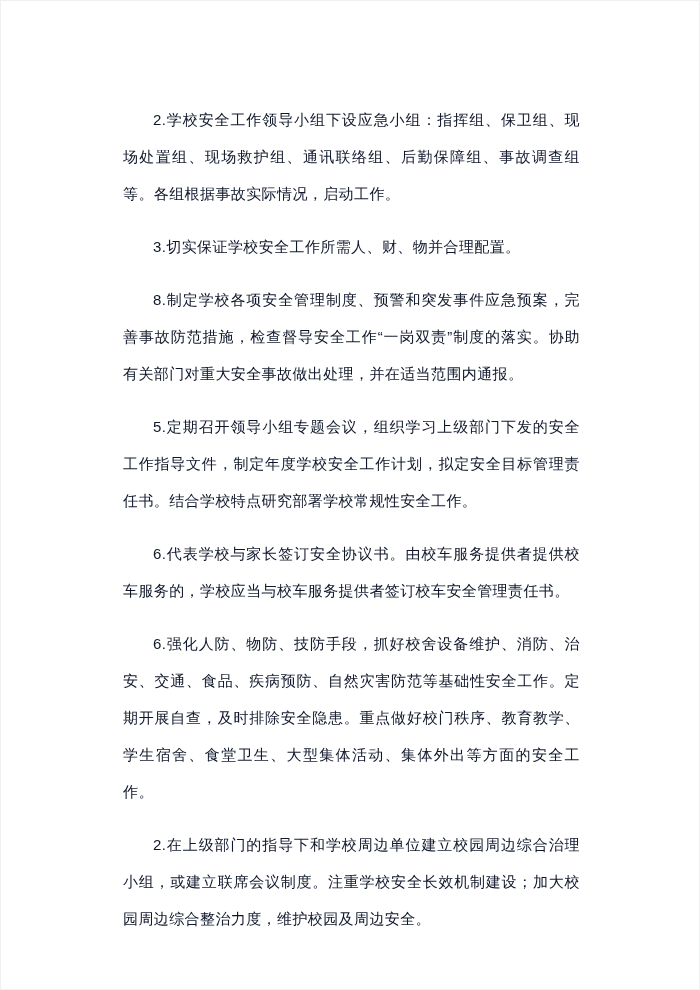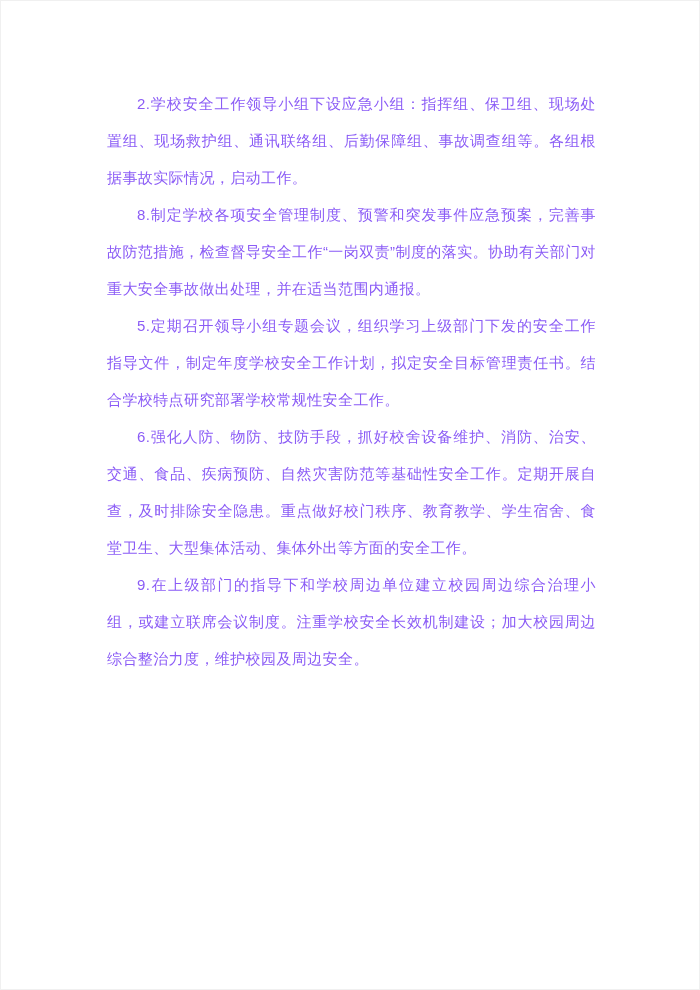--- a/index.html
+++ b/index.html
@@ -12,35 +12,37 @@
     width: 700px;
     height: 990px;
     background: #ffffff;
     box-sizing: border-box;
     border: 1px solid #f0f0f0;
     padding: 84px 103px 40px 106px;
     overflow: hidden;
     font-family: "Liberation Sans", sans-serif;
   }
   .doc-body p {
-    margin: 0;
+    margin: 16px;
     padding: 0;
     font-size: 15px;
     line-height: 37px;
-    color: #8b5cf6;
+    color: #0f172a;
     text-align: justify;
     text-indent: 2em;
     word-break: break-all;
     letter-spacing: 0.4px;
   }
 </style>
 </head>
 <body>
 
 <div class="page">
   <div class="doc-body">
     <p>2.学校安全工作领导小组下设应急小组：指挥组、保卫组、现场处置组、现场救护组、通讯联络组、后勤保障组、事故调查组等。各组根据事故实际情况，启动工作。</p>
+    <p>3.切实保证学校安全工作所需人、财、物并合理配置。</p>
     <p>8.制定学校各项安全管理制度、预警和突发事件应急预案，完善事故防范措施，检查督导安全工作“一岗双责”制度的落实。协助有关部门对重大安全事故做出处理，并在适当范围内通报。</p>
     <p>5.定期召开领导小组专题会议，组织学习上级部门下发的安全工作指导文件，制定年度学校安全工作计划，拟定安全目标管理责任书。结合学校特点研究部署学校常规性安全工作。</p>
+    <p>6.代表学校与家长签订安全协议书。由校车服务提供者提供校车服务的，学校应当与校车服务提供者签订校车安全管理责任书。</p>
     <p>6.强化人防、物防、技防手段，抓好校舍设备维护、消防、治安、交通、食品、疾病预防、自然灾害防范等基础性安全工作。定期开展自查，及时排除安全隐患。重点做好校门秩序、教育教学、学生宿舍、食堂卫生、大型集体活动、集体外出等方面的安全工作。</p>
-    <p>9.在上级部门的指导下和学校周边单位建立校园周边综合治理小组，或建立联席会议制度。注重学校安全长效机制建设；加大校园周边综合整治力度，维护校园及周边安全。</p>
+    <p>2.在上级部门的指导下和学校周边单位建立校园周边综合治理小组，或建立联席会议制度。注重学校安全长效机制建设；加大校园周边综合整治力度，维护校园及周边安全。</p>
   </div>
 </div>
 
 </body></html>

